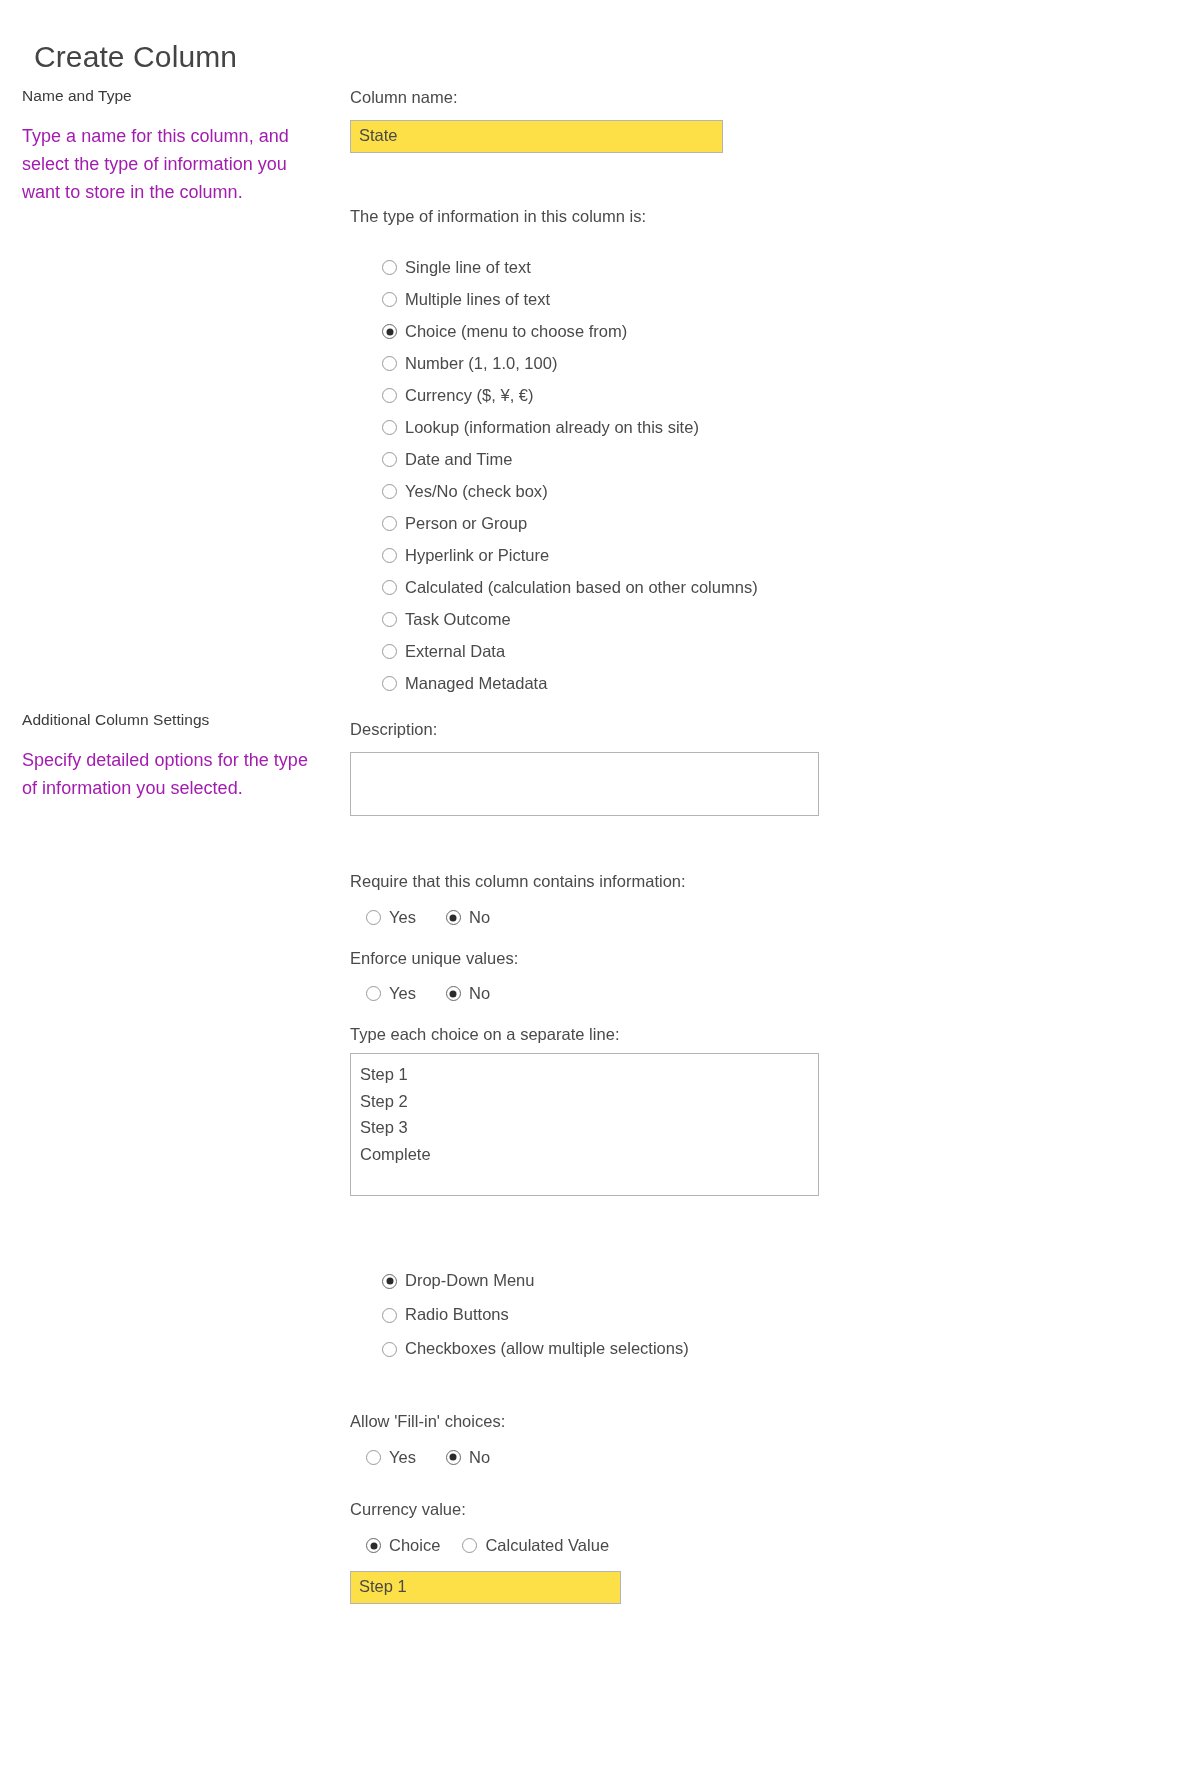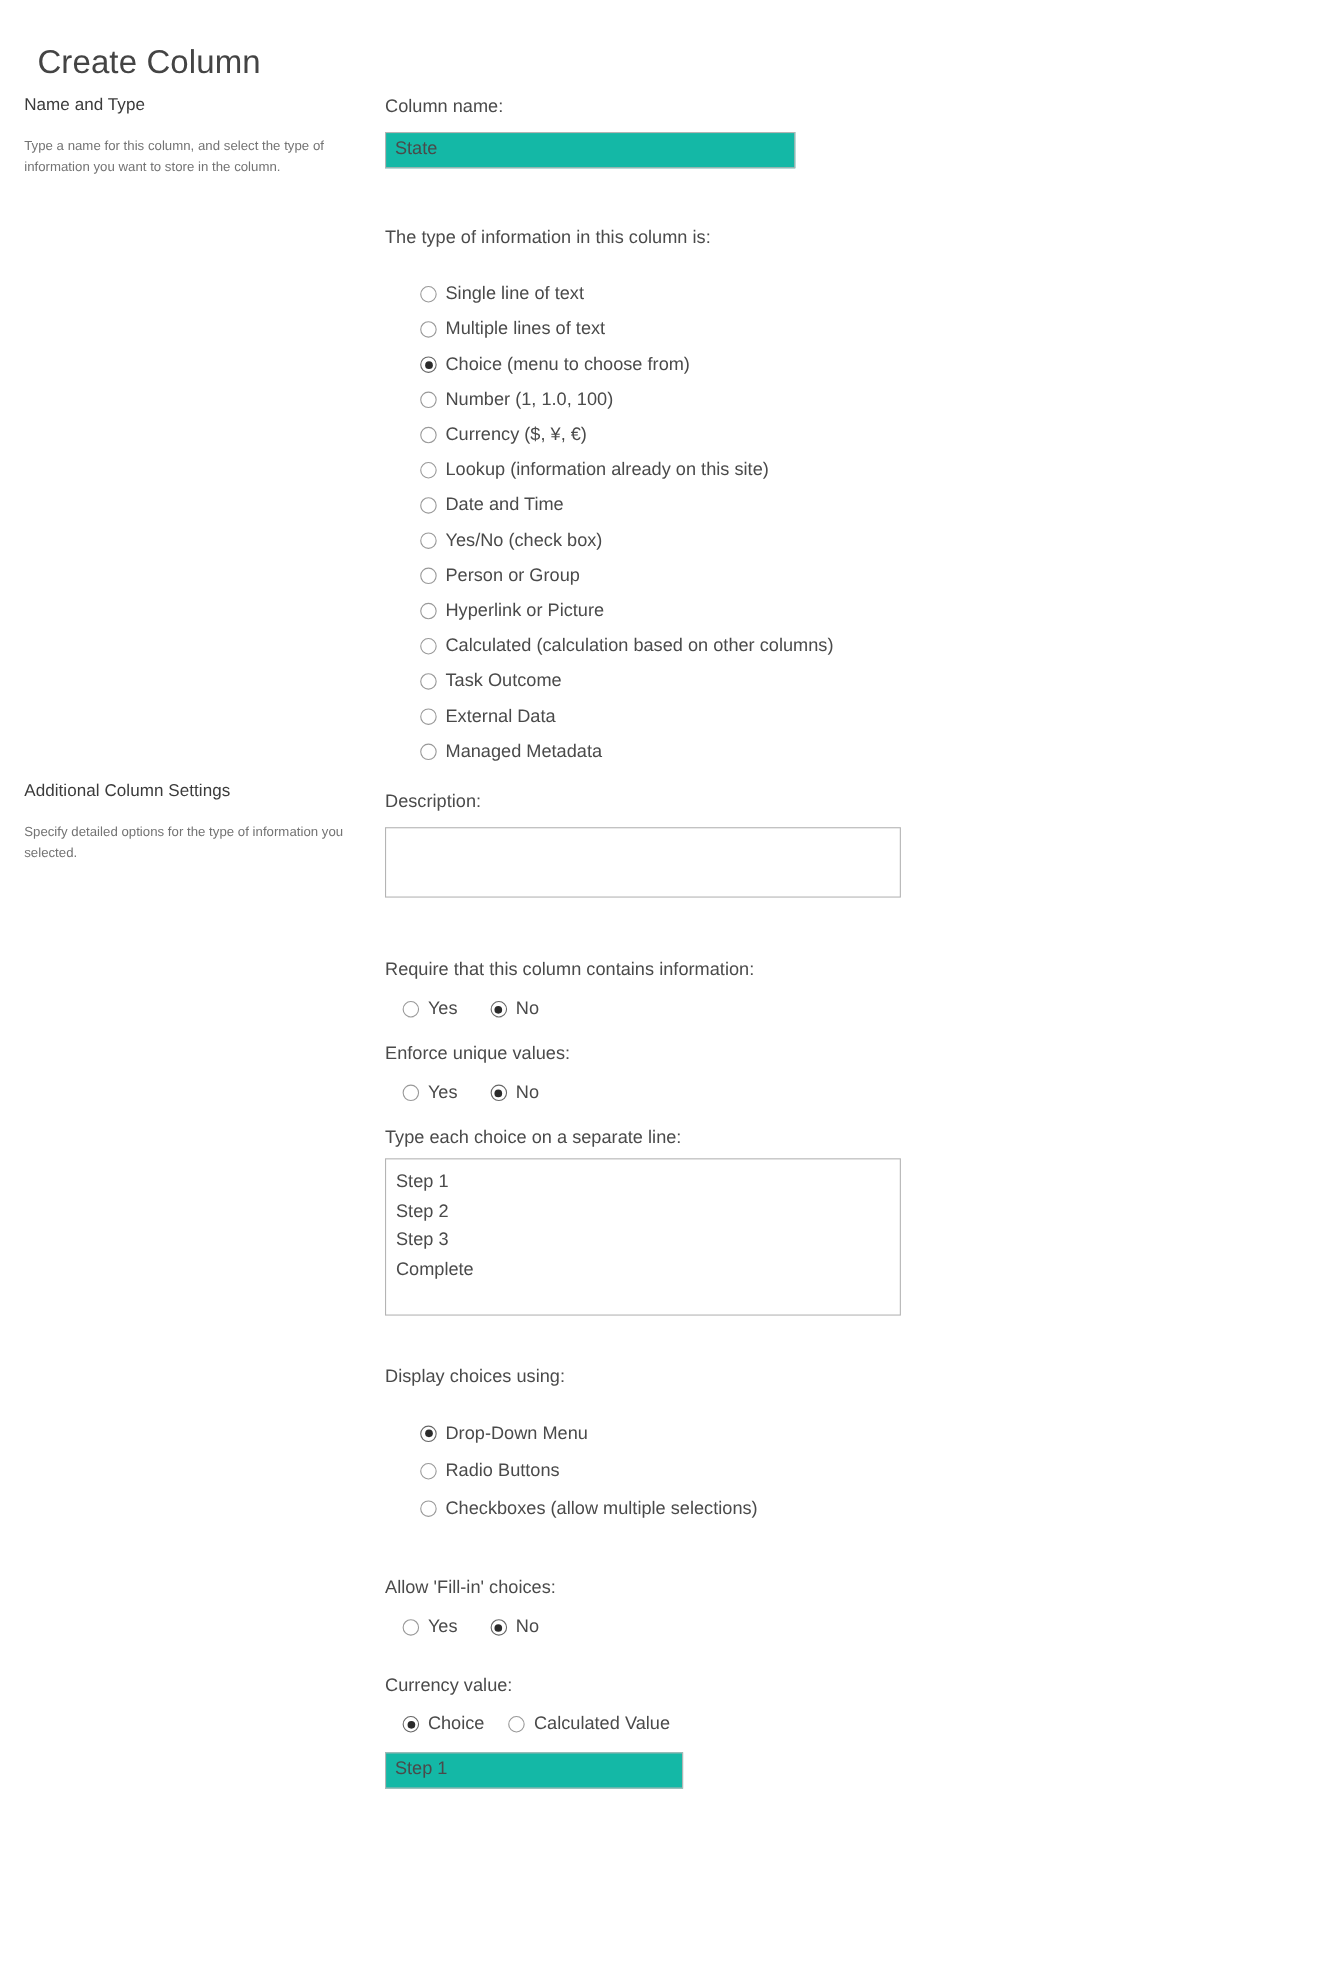--- a/index.html
+++ b/index.html
@@ -50,22 +50,22 @@
   }
   .section-heading {
     font-size: 15.5px;
     font-weight: 400;
     color: #3b3b3b;
     line-height: 1.35;
     margin-bottom: 16px;
     letter-spacing: 0.05px;
   }
   .section-desc {
-    font-size: 12px;
-    color: #737373;
+    font-size: 18px;
+    color: #a21caf;
     line-height: 1.55;
     letter-spacing: 0.02px;
   }
 
   .right-col {
     position: absolute;
     left: 350px;
     width: 820px;
   }
 
@@ -76,21 +76,21 @@
     letter-spacing: 0.02px;
     display: block;
   }
 
   
   .text-input {
     display: block;
     width: 373px;
     height: 33px;
     border: 1px solid #b4b4b4;
-    background: #14b8a6;
+    background: #fde047;
     font-family: "Liberation Sans", "DejaVu Sans", sans-serif;
     font-size: 16.5px;
     color: #4a4a4a;
     padding: 2px 8px 4px 8px;
     outline: none;
     border-radius: 0;
     line-height: 27px;
   }
   .text-input.small {
     width: 271px;
@@ -373,21 +373,20 @@
       <label class="field-label">Type each choice on a separate line:</label>
       <div class="spacer-8"></div>
       <textarea class="choices-box" style="">Step 1
 Step 2
 Step 3
 Complete</textarea>
 
       <div class="spacer-32"></div>
       <div style="height:12px;"></div>
 
-      <label class="field-label">Display choices using:</label>
       <div class="spacer-8"></div>
       <div class="radio-list">
         <div class="radio-row" style="height:34px;">
           <span class="radio-opt">
             <span class="radio-mark checked"></span>
             <span class="radio-label">Drop-Down Menu</span>
           </span>
         </div>
         <div class="radio-row" style="height:34px;">
           <span class="radio-opt">

